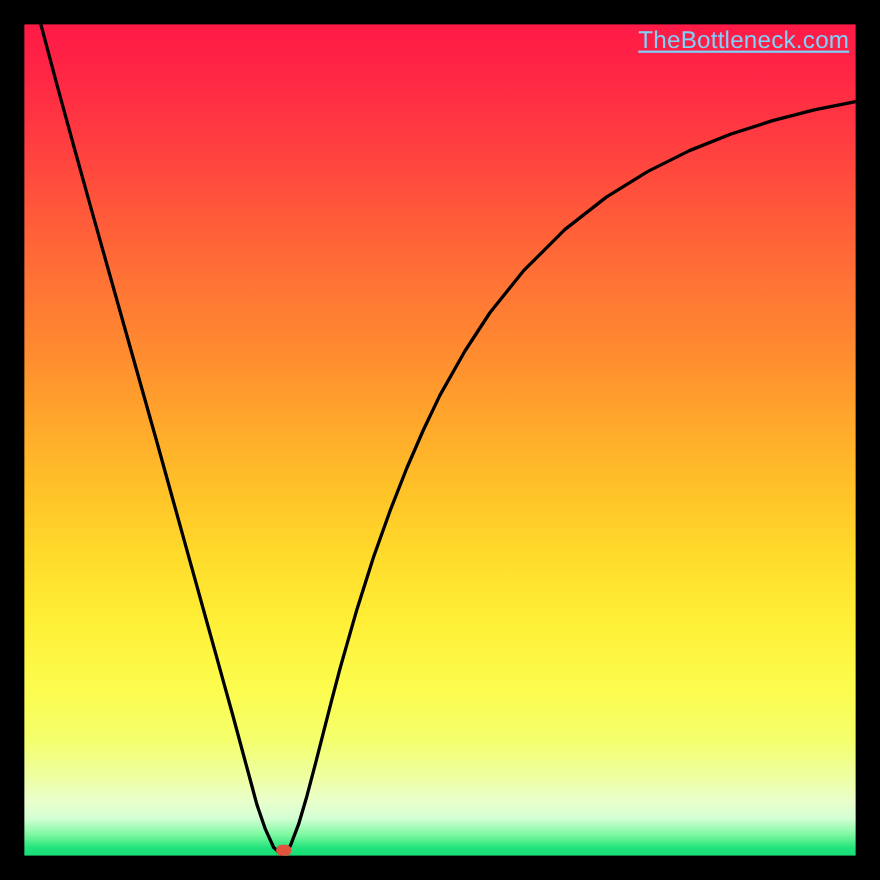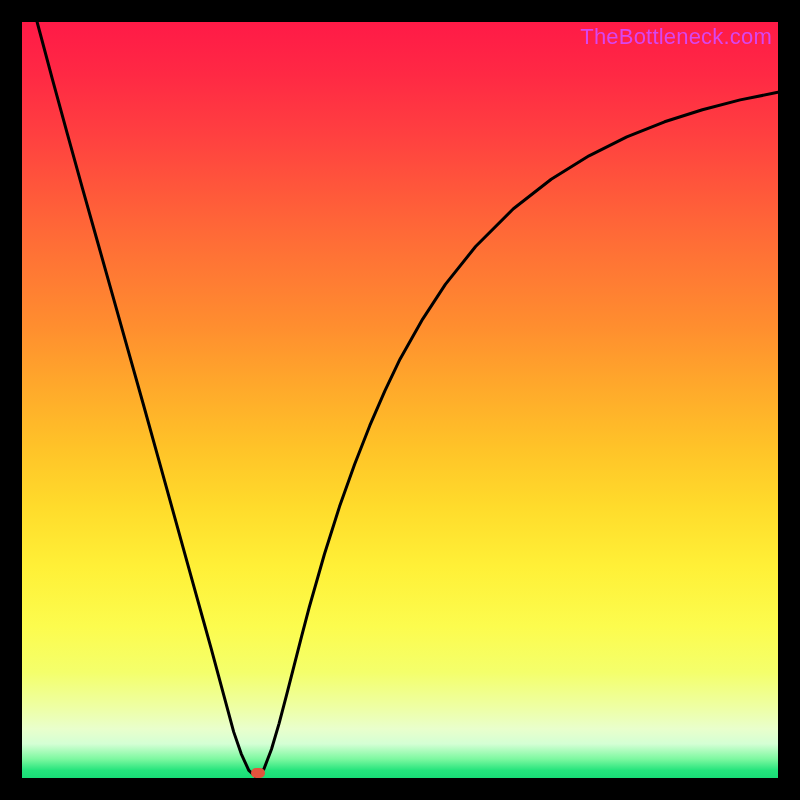--- a/index.html
+++ b/index.html
@@ -23,24 +23,25 @@
     position: absolute;
     left: 0;
     top: 0;
     width: 756px;
     height: 756px;
   }
   .watermark {
     position: absolute;
     top: 2px;
     right: 6px;
-    color: #d946ef;
+    color: #7dd3fc;
     font-size: 22px;
     font-weight: 500;
     letter-spacing: 0.2px;
+    text-decoration: underline;
   }
   .curve {
     position: absolute;
     left: 0;
     top: 0;
     width: 756px;
     height: 756px;
     pointer-events: none;
   }
   .marker {

